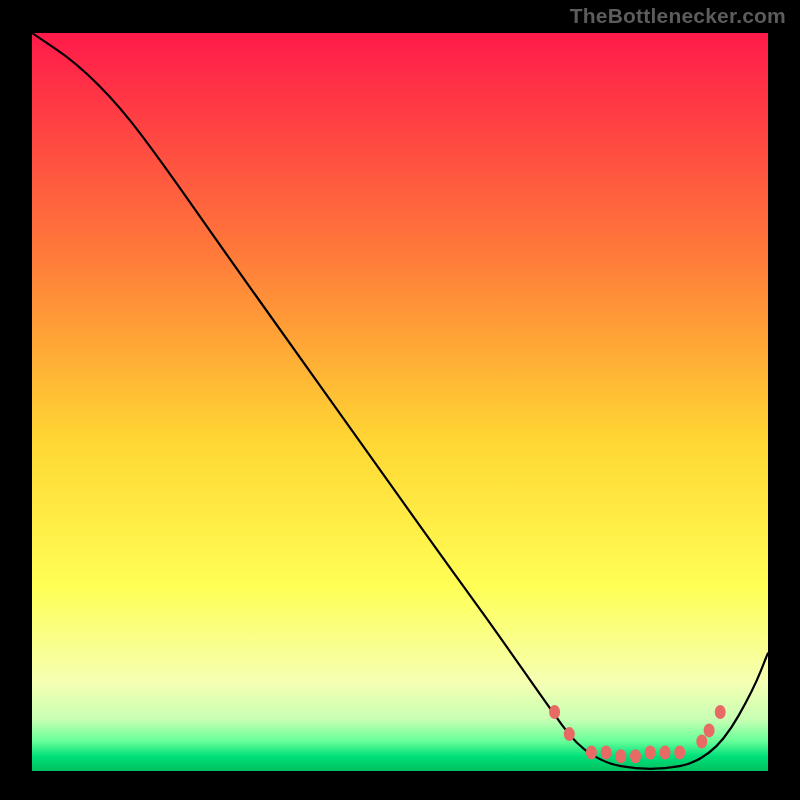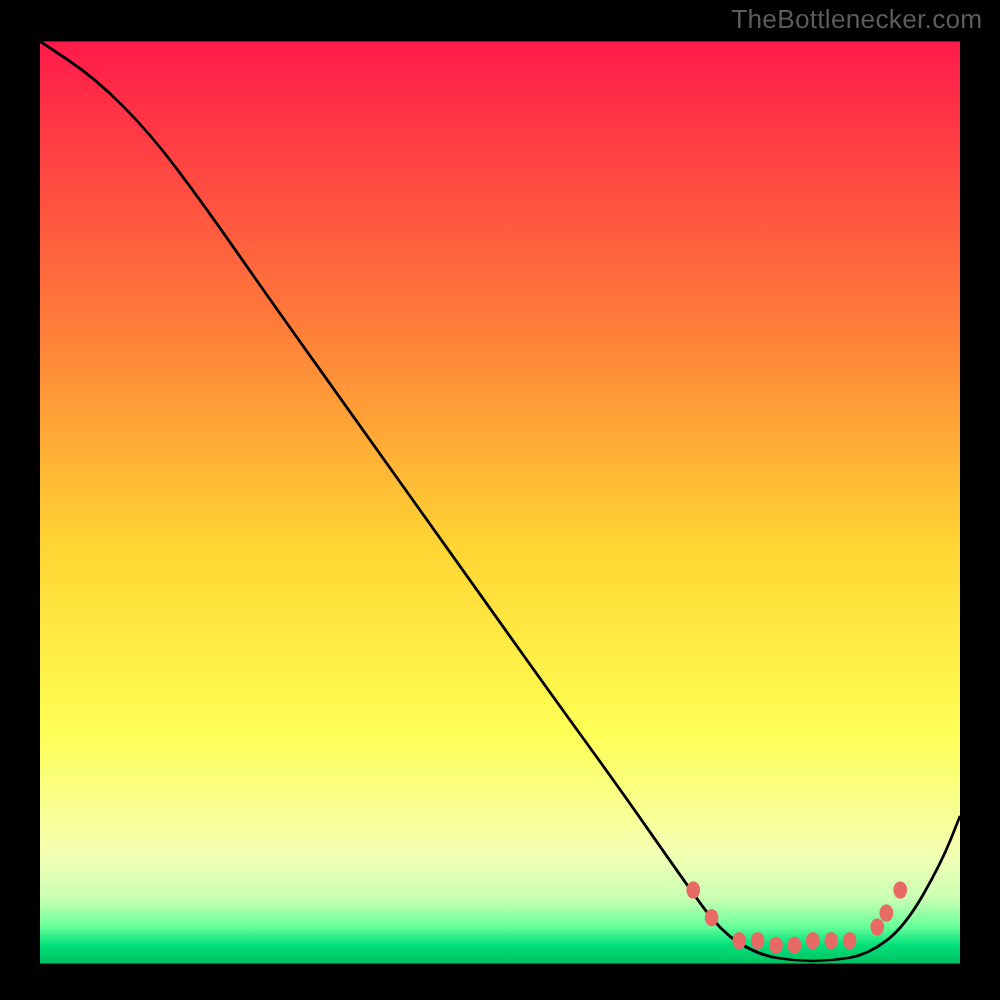--- a/index.html
+++ b/index.html
@@ -10,21 +10,21 @@
     position: relative;
     font-family: Arial, sans-serif;
     overflow: hidden;
   }
   .watermark {
     position: absolute;
     top: 4px;
     right: 14px;
     color: #5c5c5c;
     font-size: 21px;
-    font-weight: 400;
+    font-weight: 700;
     letter-spacing: 0.2px;
     z-index: 10;
   }
   .plot-area {
     position: absolute;
     left: 32px;
     top: 33px;
     width: 736px;
     height: 738px;
   }

